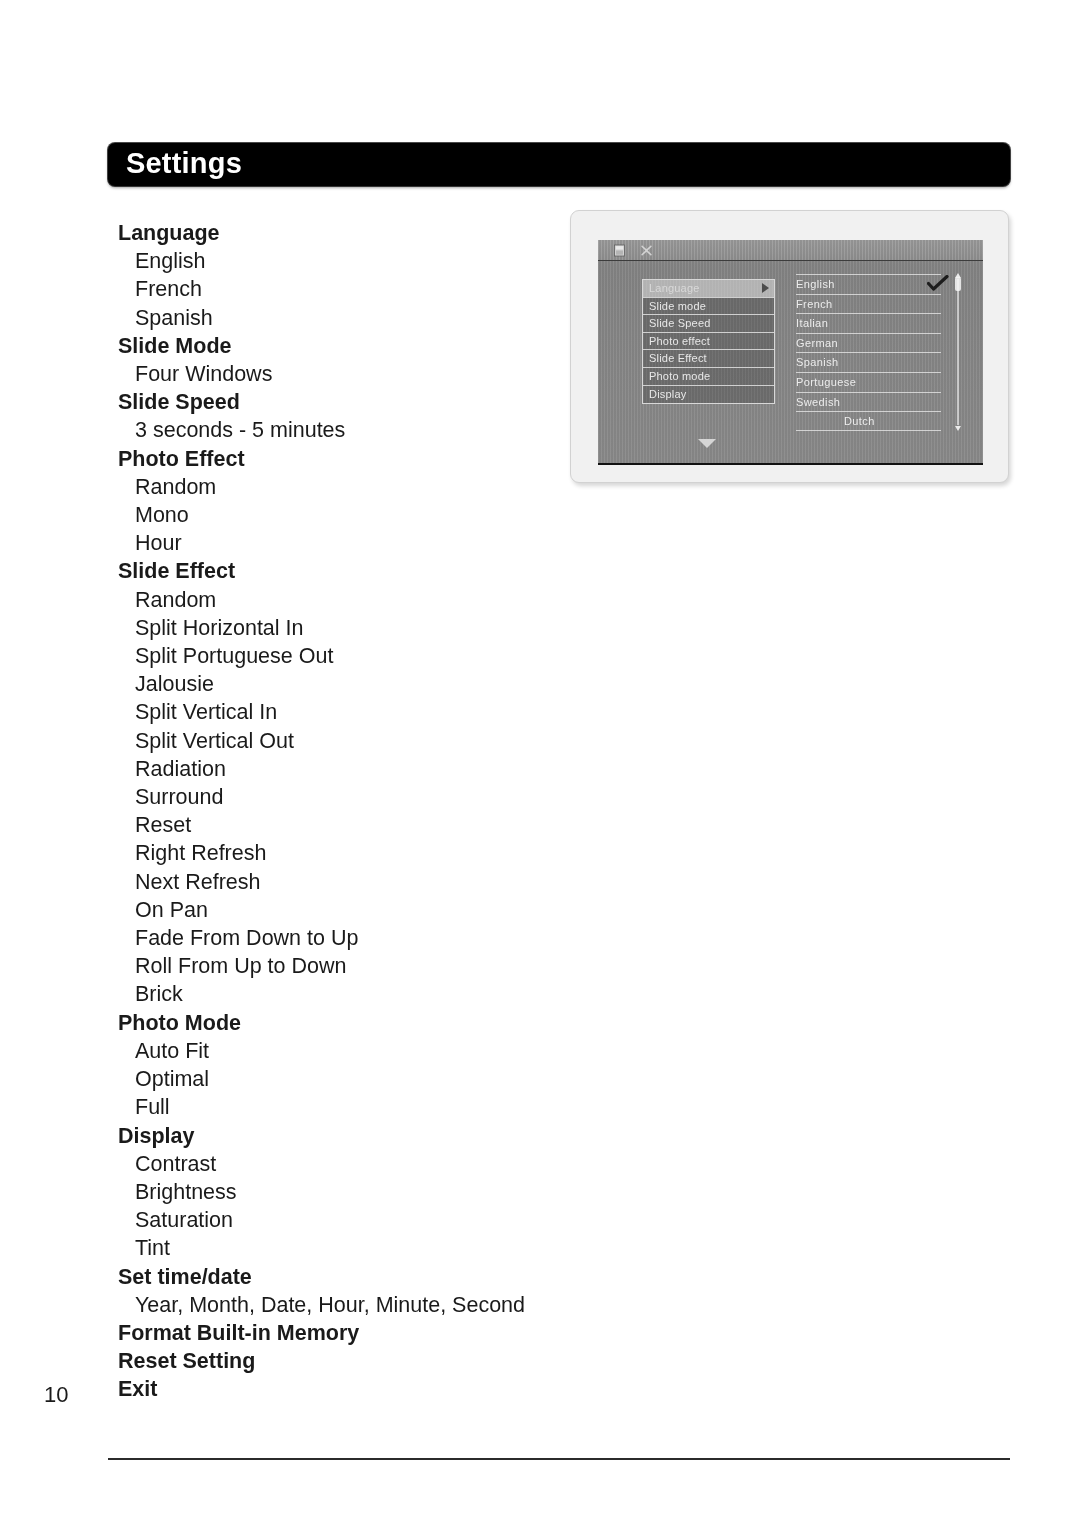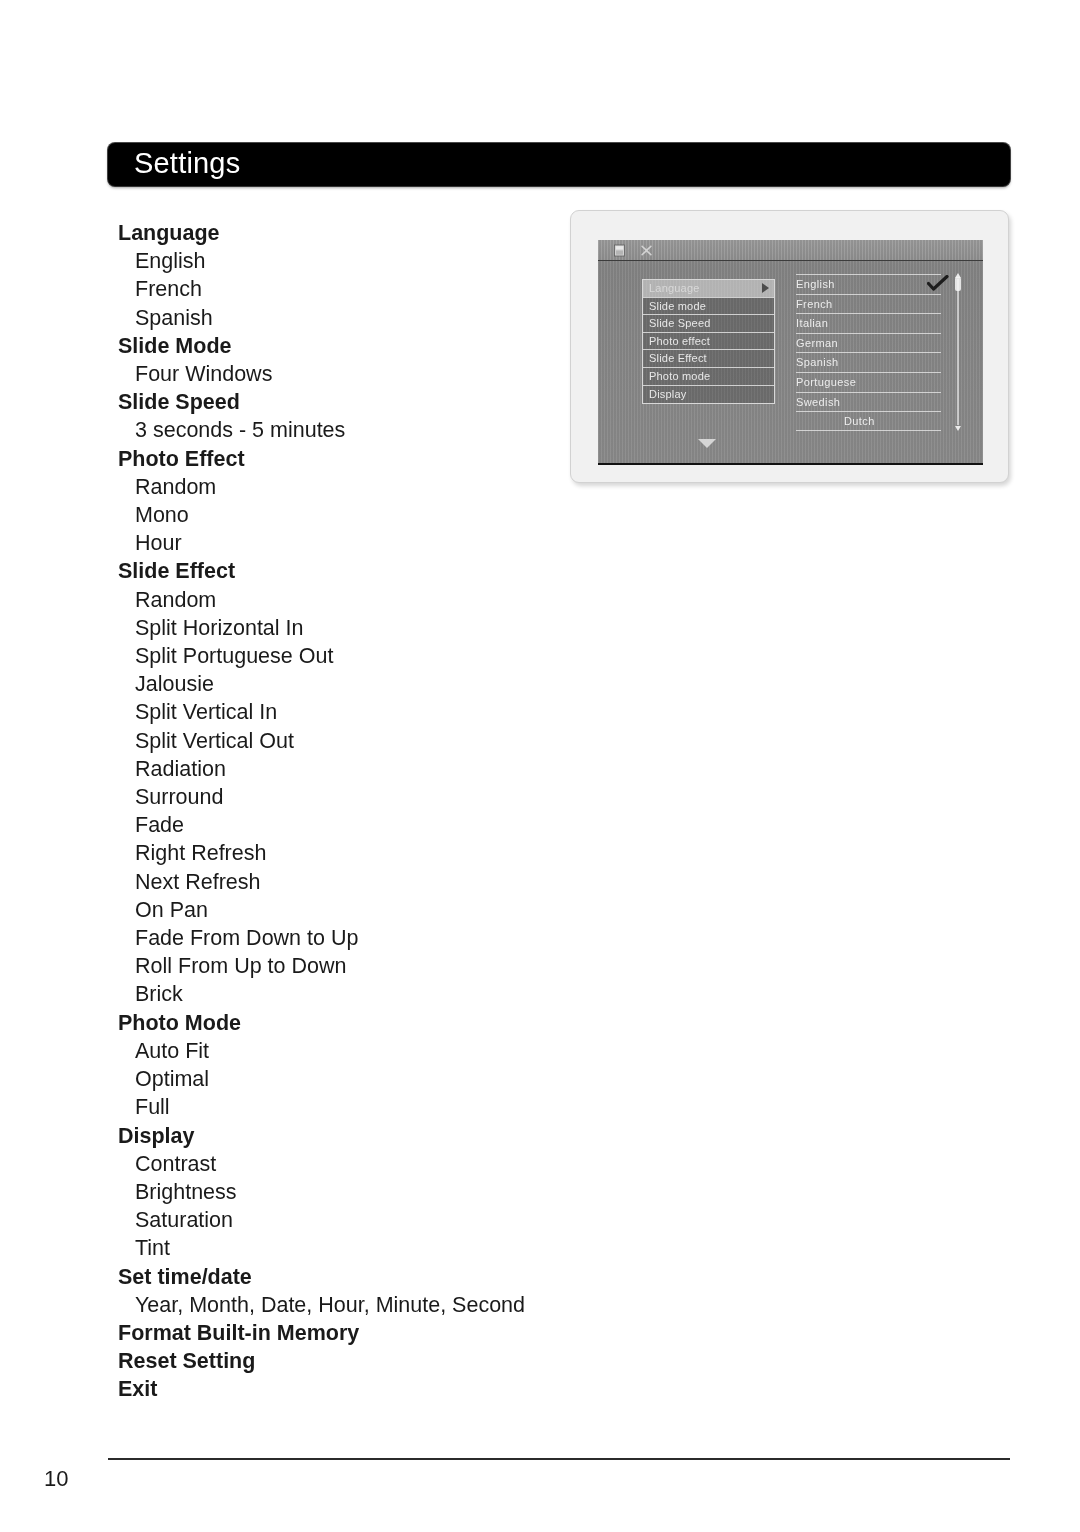--- a/index.html
+++ b/index.html
@@ -25,23 +25,23 @@
     height: 43px;
     background: #000000;
     border-radius: 7px;
     box-shadow: 0 2px 3px rgba(0,0,0,0.35), 0 0 0 1px #4a4a4a;
     display: flex;
     align-items: center;
   }
   #header-title {
     color: #ffffff;
     font-size: 29px;
-    font-weight: 400;
+    font-weight: 700;
     letter-spacing: 0.2px;
-    padding-left: 26px;
+    padding-left: 18px;
     line-height: 1;
     position: relative;
     top: -1px;
   }
 
   
   #settings-outline {
     position: absolute;
     left: 118px;
     top: 219px;
@@ -218,21 +218,21 @@
     position: absolute;
     left: 108px;
     top: 1458px;
     width: 902px;
     height: 0;
     border-top: 2px solid #2b2b2b;
   }
   #page-number {
     position: absolute;
     left: 44px;
-    top: 1466px;
+    top: 1382px;
     font-size: 22px;
     color: #1a1a1a;
   }
 </style>
 </head>
 <body>
 
 <div id="header-bar">
   <span id="header-title">Settings</span>
 </div>
@@ -261,21 +261,21 @@
     <div class="group">
       <div class="group-title">Slide Effect</div>
       <div class="group-item">Random</div>
       <div class="group-item">Split Horizontal In</div>
       <div class="group-item">Split Portuguese Out</div>
       <div class="group-item">Jalousie</div>
       <div class="group-item">Split Vertical In</div>
       <div class="group-item">Split Vertical Out</div>
       <div class="group-item">Radiation</div>
       <div class="group-item">Surround</div>
-      <div class="group-item">Fade</div>
+      <div class="group-item">Reset</div>
       <div class="group-item">Right Refresh</div>
       <div class="group-item">Next Refresh</div>
       <div class="group-item">On Pan</div>
       <div class="group-item">Fade From Down to Up</div>
       <div class="group-item">Roll From Up to Down</div>
       <div class="group-item">Brick</div>
     </div>
     <div class="group">
       <div class="group-title">Photo Mode</div>
       <div class="group-item">Auto Fit</div>

